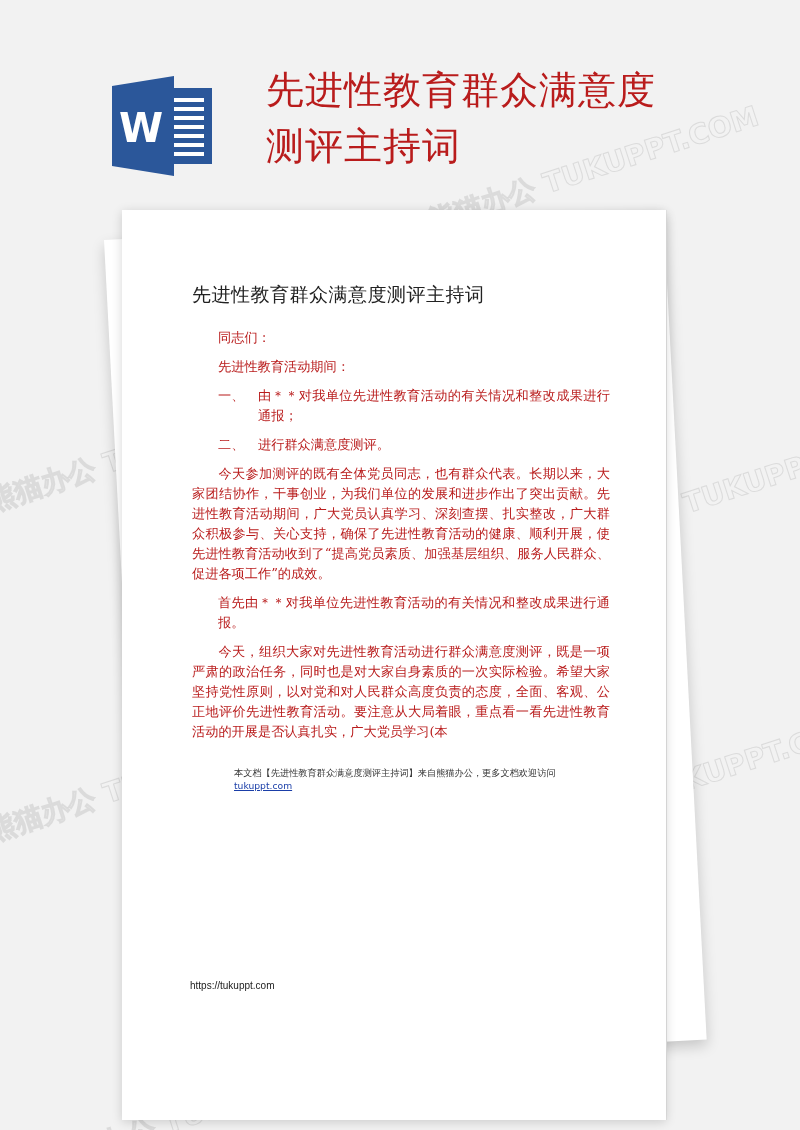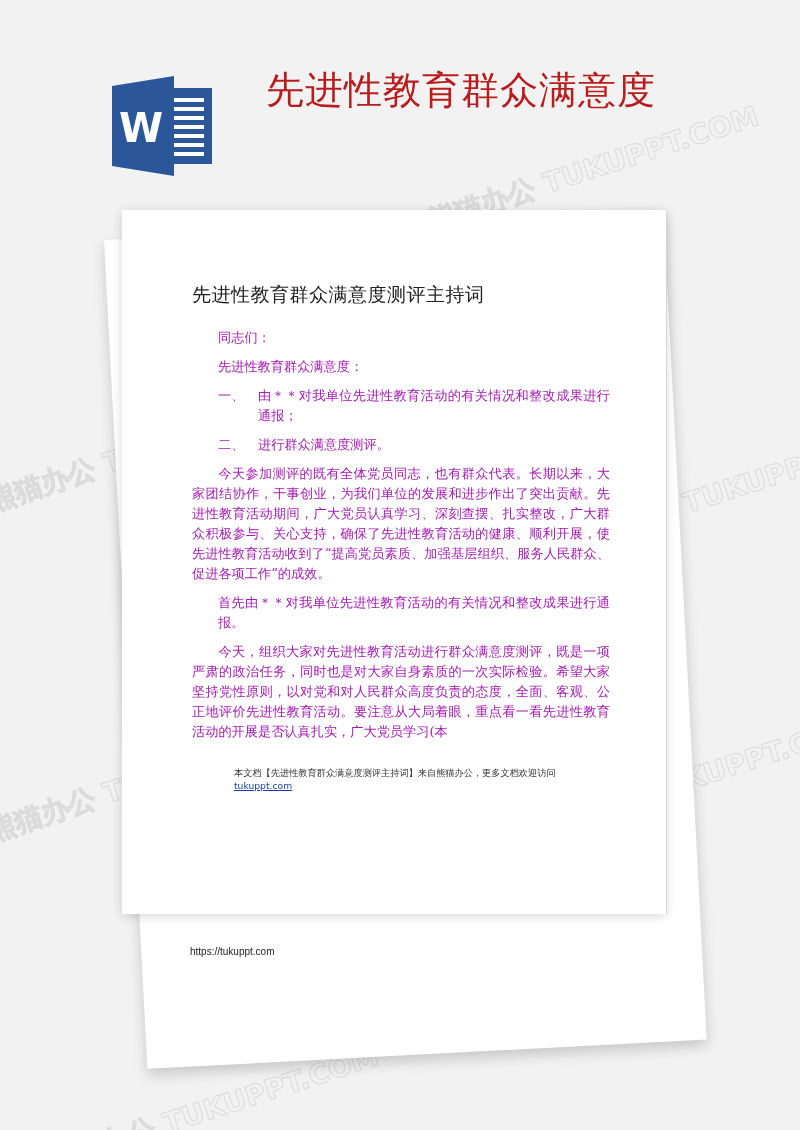--- a/index.html
+++ b/index.html
@@ -19,43 +19,43 @@
       position: absolute; font-family: "DejaVu Sans", sans-serif; font-size: 28px; font-weight: bold;
       color: rgba(255,255,255,0.0); -webkit-text-stroke: 1px rgba(200,200,200,0.55);
       transform: rotate(-18deg); white-space: nowrap; pointer-events: none;
     }
     .back-page {
       position: absolute; left: 104px; top: 240px; width: 560px; height: 830px;
       background: #fff; transform: rotate(-3deg); transform-origin: left top;
       box-shadow: 0 6px 14px rgba(0,0,0,0.18);
     }
     .front-page {
-      position: absolute; left: 122px; top: 210px; width: 544px; height: 704px;
+      position: absolute; left: 122px; top: 210px; width: 544px; height: 910px;
       background: #fff; box-shadow: 0 2px 10px rgba(0,0,0,0.16), 1px 0 0 #e6e6e6;
     }
     .doc-title {
       position: absolute; left: 70px; top: 72px; font-size: 19px; color: #222;
       font-family: "DejaVu Sans", "Liberation Sans", sans-serif; letter-spacing: 0.5px;
     }
     .body-text {
       position: absolute; left: 70px; top: 118px; width: 418px;
-      font-size: 13.2px; line-height: 20px; color: #a21caf;
+      font-size: 13.2px; line-height: 20px; color: #b91c1c;
     }
     .p { margin: 0 0 9px 0; text-align: justify; }
     .indent { text-indent: 2em; }
     .lead { padding-left: 26px; }
     .list-item { padding-left: 26px; display: flex; }
     .list-num { width: 40px; flex: none; }
     .footer-note {
       position: absolute; left: 68px; top: 556px; width: 420px;
       font-family: "DejaVu Sans", sans-serif; font-size: 9.2px; line-height: 13px; color: #333; margin-left: 44px;
     }
     .footer-link { color: #1a3ea8; text-decoration: underline; cursor: pointer; }
     .page-url {
-      position: absolute; left: 68px; top: 736px;
+      position: absolute; left: 68px; top: 770px;
       font-family: "Liberation Sans", sans-serif; font-size: 10px; color: #222;
     }
   </style>
 </head>
 <body>
 
 <div class="header">
   <svg class="word-icon" viewBox="0 0 106 100">
     <rect x="44" y="12" width="58" height="76" fill="#2b579a"></rect>
     <g fill="#ffffff">
@@ -65,38 +65,39 @@
       <rect x="56" y="49" width="38" height="4"></rect>
       <rect x="56" y="58" width="38" height="4"></rect>
       <rect x="56" y="67" width="38" height="4"></rect>
       <rect x="56" y="76" width="38" height="4"></rect>
     </g>
     <polygon points="2,10 64,0 64,100 2,90" fill="#2b579a"></polygon>
     <text x="31" y="66" text-anchor="middle" font-family="DejaVu Sans, sans-serif" font-weight="bold" font-size="40" fill="#ffffff">W</text>
   </svg>
   <div class="header-title">
     <div>先进性教育群众满意度</div>
+    <div>测评主持词</div>
   </div>
 </div>
 
 <div class="watermark" style="left:420px;top:150px;">熊猫办公 TUKUPPT.COM</div>
 <div class="watermark" style="left:-20px;top:430px;">熊猫办公 TUKUPPT.COM</div>
 <div class="watermark" style="left:560px;top:470px;">熊猫办公 TUKUPPT.COM</div>
 <div class="watermark" style="left:-20px;top:760px;">熊猫办公 TUKUPPT.COM</div>
 <div class="watermark" style="left:520px;top:760px;">熊猫办公 TUKUPPT.COM</div>
 <div class="watermark" style="left:40px;top:1090px;">熊猫办公 TUKUPPT.COM</div>
 
 <div class="back-page"></div>
 
 <div class="front-page">
   <div class="doc-title">先进性教育群众满意度测评主持词</div>
 
   <div class="body-text">
     <p class="p lead">同志们：</p>
-    <p class="p lead">先进性教育群众满意度：</p>
+    <p class="p lead">先进性教育活动期间：</p>
     <div class="p list-item">
       <span class="list-num">一、</span>
       <span>由＊＊对我单位先进性教育活动的有关情况和整改成果进行通报；</span>
     </div>
     <div class="p list-item">
       <span class="list-num">二、</span>
       <span>进行群众满意度测评。</span>
     </div>
     <p class="p indent">今天参加测评的既有全体党员同志，也有群众代表。长期以来，大家团结协作，干事创业，为我们单位的发展和进步作出了突出贡献。先进性教育活动期间，广大党员认真学习、深刻查摆、扎实整改，广大群众积极参与、关心支持，确保了先进性教育活动的健康、顺利开展，使先进性教育活动收到了“提高党员素质、加强基层组织、服务人民群众、促进各项工作”的成效。</p>
     <p class="p lead">首先由＊＊对我单位先进性教育活动的有关情况和整改成果进行通报。</p>

